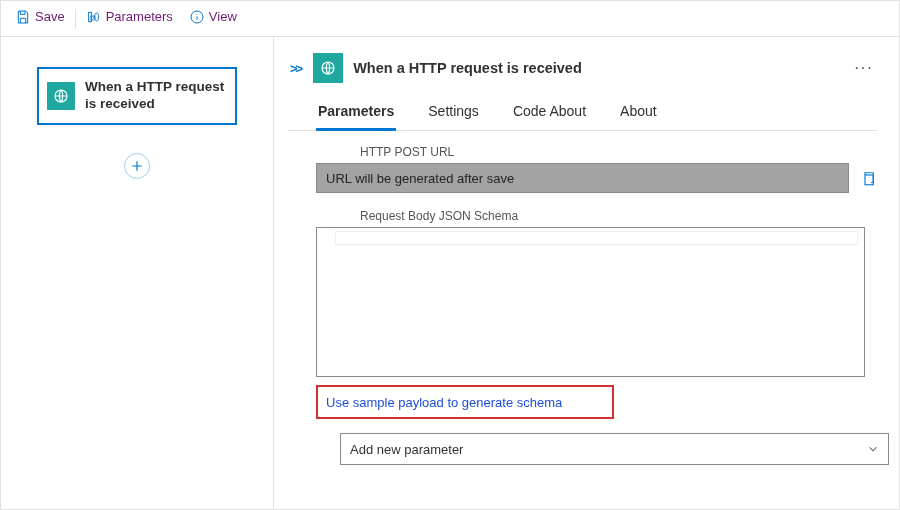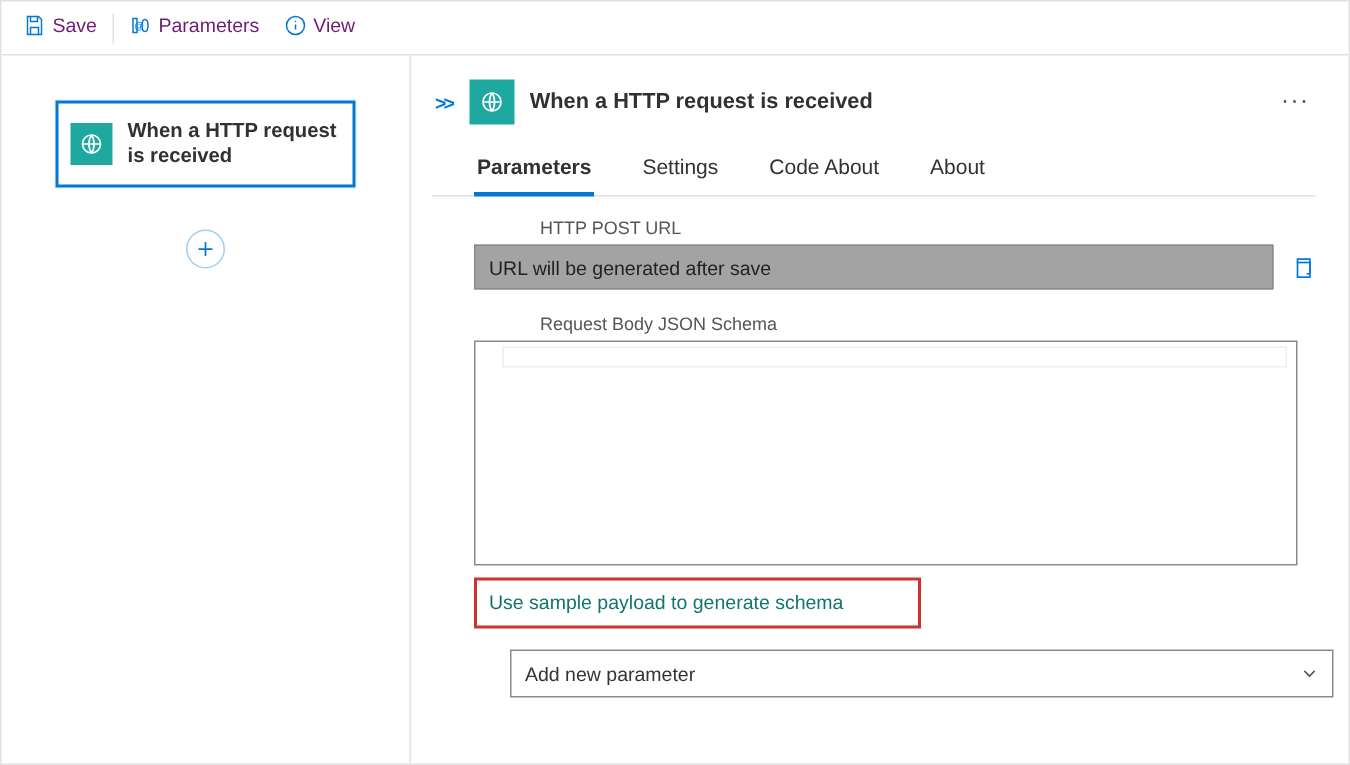--- a/index.html
+++ b/index.html
@@ -33,21 +33,21 @@
   
   .form { padding:14px 0 0 28px;}
   .flabel { font-size:12px; color:#555; margin-bottom:4px;margin-left:44px;}
   .row-url { display:flex; align-items:center; gap:10px;}
   .urlbox { flex:1; height:30px; background:#a3a3a3; border:1px solid #8a8a8a; padding:0 9px; font-size:13px; color:#222; display:flex; align-items:center;}
   .copybtn { width:18px; height:18px; cursor:pointer;}
   .copybtn svg { width:18px; height:18px; stroke:#0078d4; fill:none; stroke-width:1.5;}
   .schema-box { width:549px; height:150px; border:1px solid #8a8a8a; margin-top:4px; background:#fff; position:relative;}
   .schema-box::before { content:""; position:absolute; top:3px; left:18px; right:6px; height:12px; border:1px solid #eee;}
   .linkrow { margin-top:8px; padding:6px 8px; border:2px solid #d03030; width:298px;}
-  .linkrow a { color:#0f766e; font-size:13px; text-decoration:none;}
+  .linkrow a { color:#1d4ed8; font-size:13px; text-decoration:none;}
   .addparam { margin-top:14px; width:549px; height:32px; border:1px solid #8a8a8a; display:flex; align-items:center; justify-content:space-between; padding:0 8px 0 9px; font-size:13px; color:#333; cursor:pointer;margin-left:24px;}
   .addparam svg { width:14px; height:14px; stroke:#555; fill:none; stroke-width:1.8;}
 </style>
 </head>
 <body>
 
 <div class="toolbar">
   <div class="tb-btn">
     <span><svg viewBox="0 0 24 24">
           <path d="M5 3h11l3 3v15H5z"></path>

